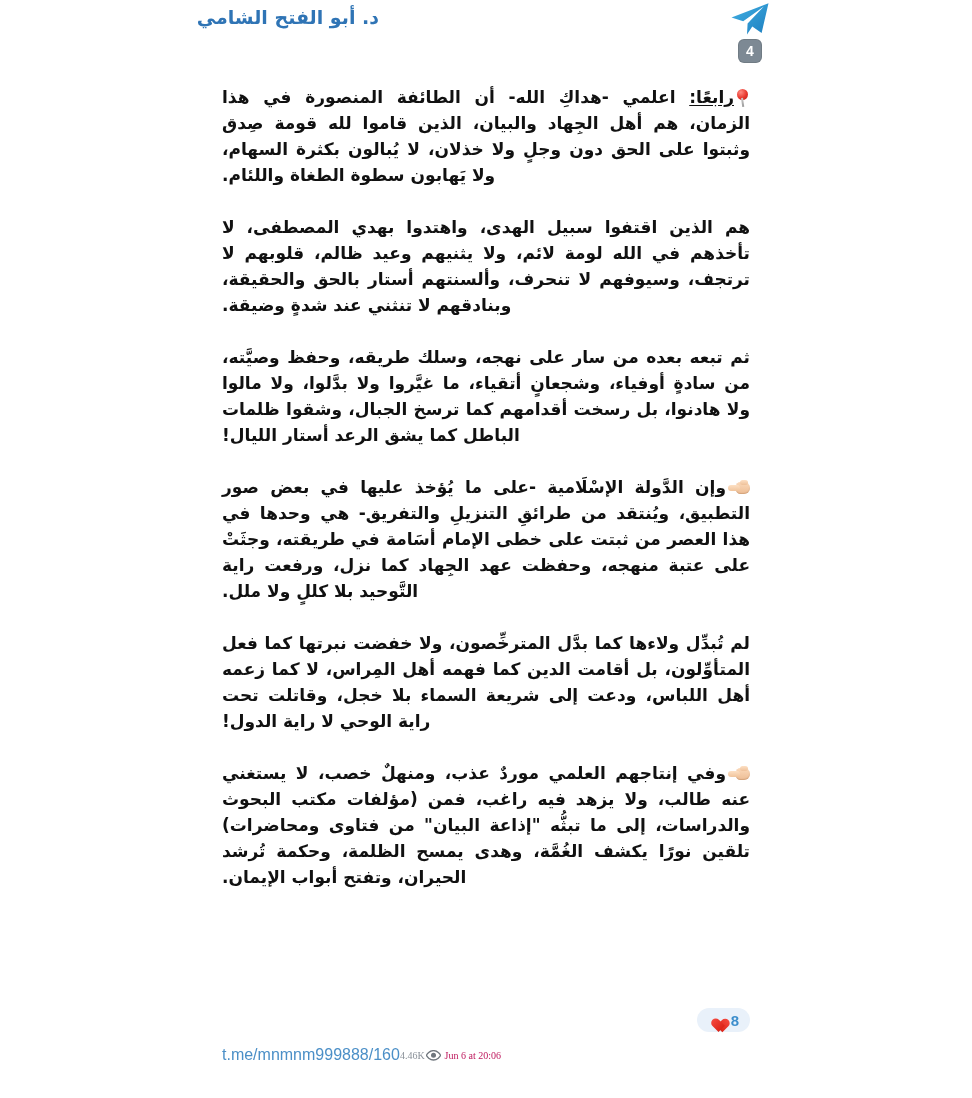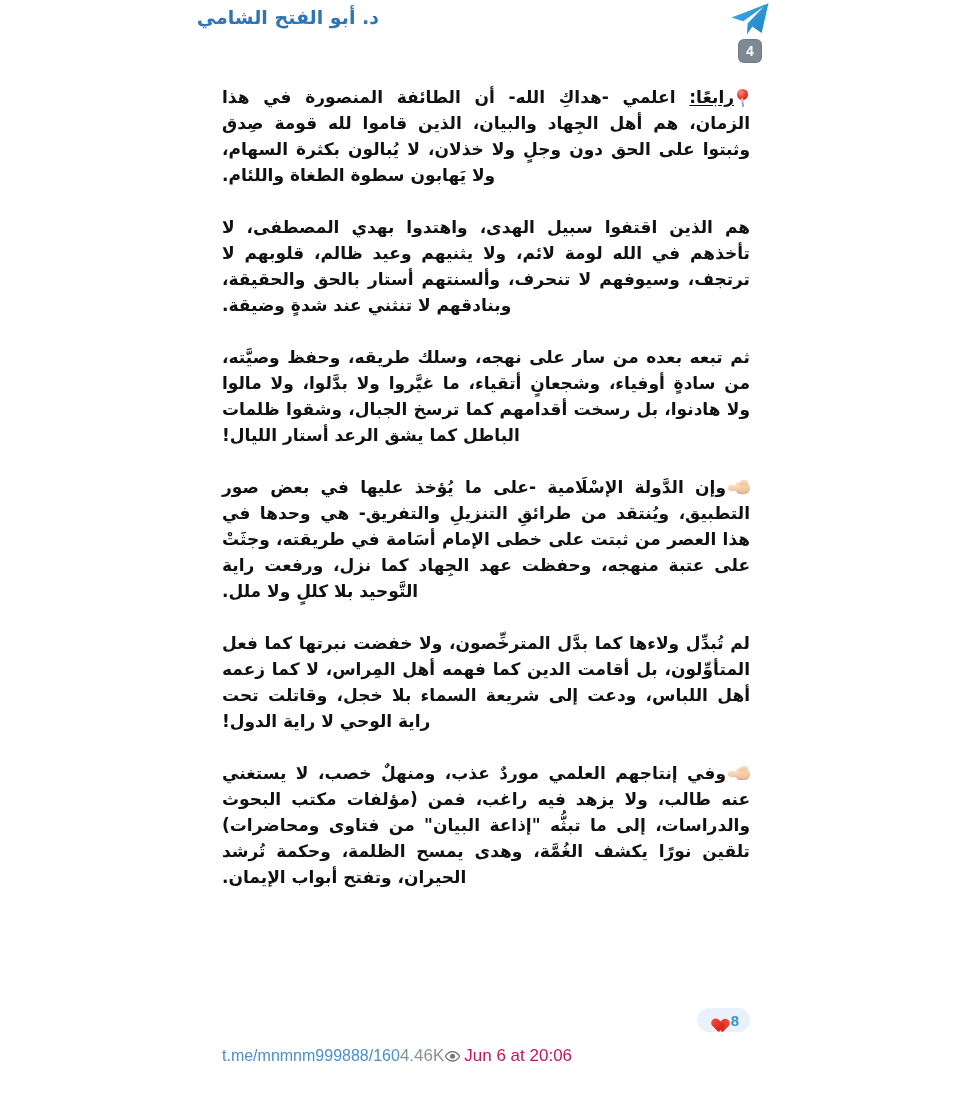--- a/index.html
+++ b/index.html
@@ -222,22 +222,22 @@
     font-family: "Liberation Sans", sans-serif;
     font-size: 16px;
     color: #4b8fc7;
     text-decoration: none;
     white-space: nowrap;
     cursor: pointer;
   }
   .footer-meta {
     display: flex;
     align-items: center;
-    font-family: Liberation Sans, sans-serif;
-    font-size: 17px;
+    font-family: Liberation Serif, serif;
+    font-size: 10px;
     color: #8a9199;
     white-space: nowrap;
   }
   .views-count { color: #8a9199; }
   .eye-icon {
     display: inline-block;
     width: 15px;
     height: 11px;
     position: relative;
     margin: 0 4px 0 1px;

